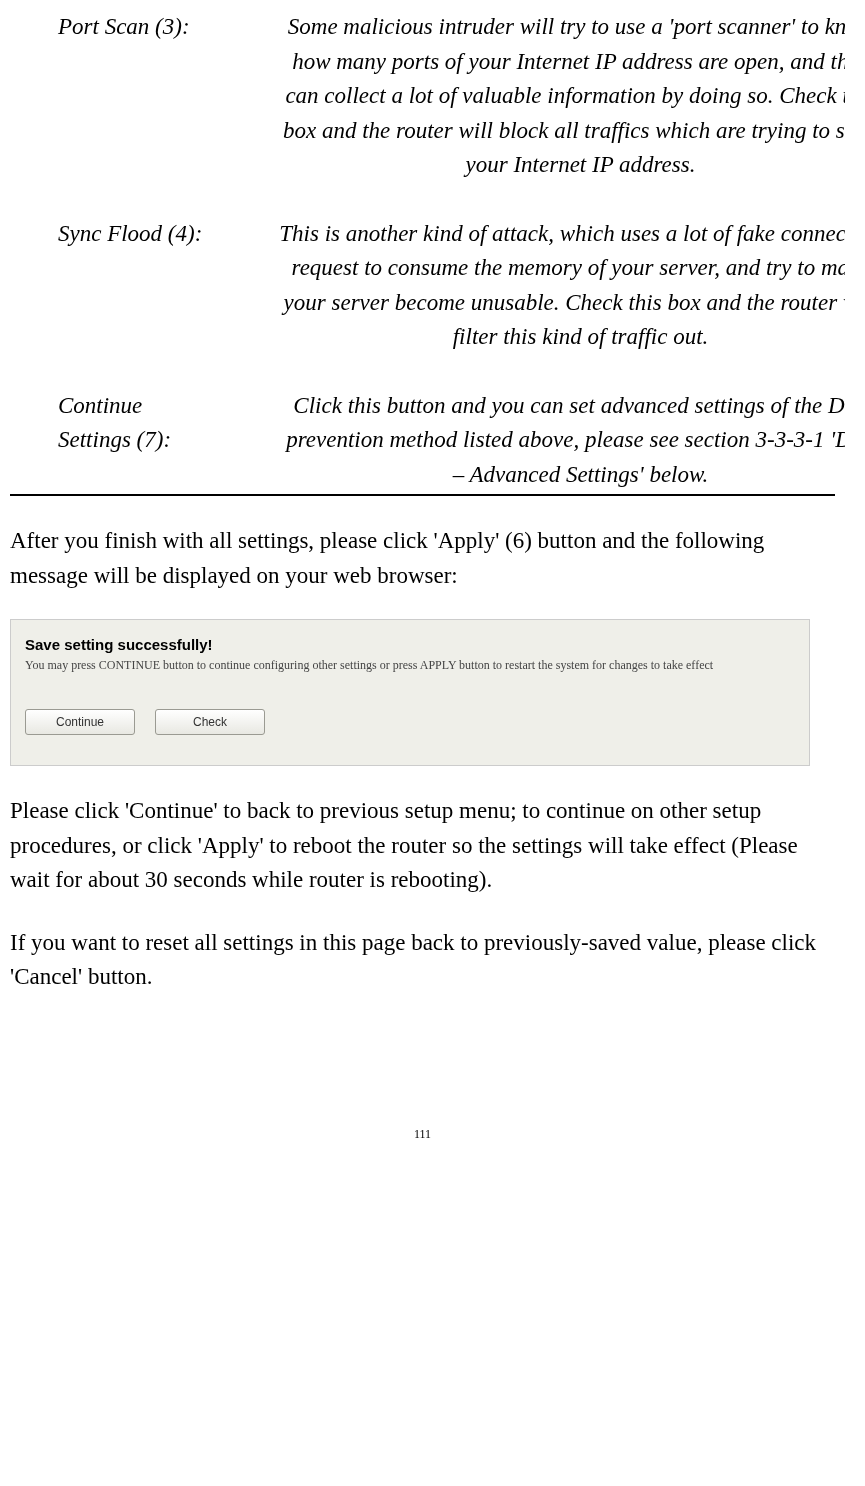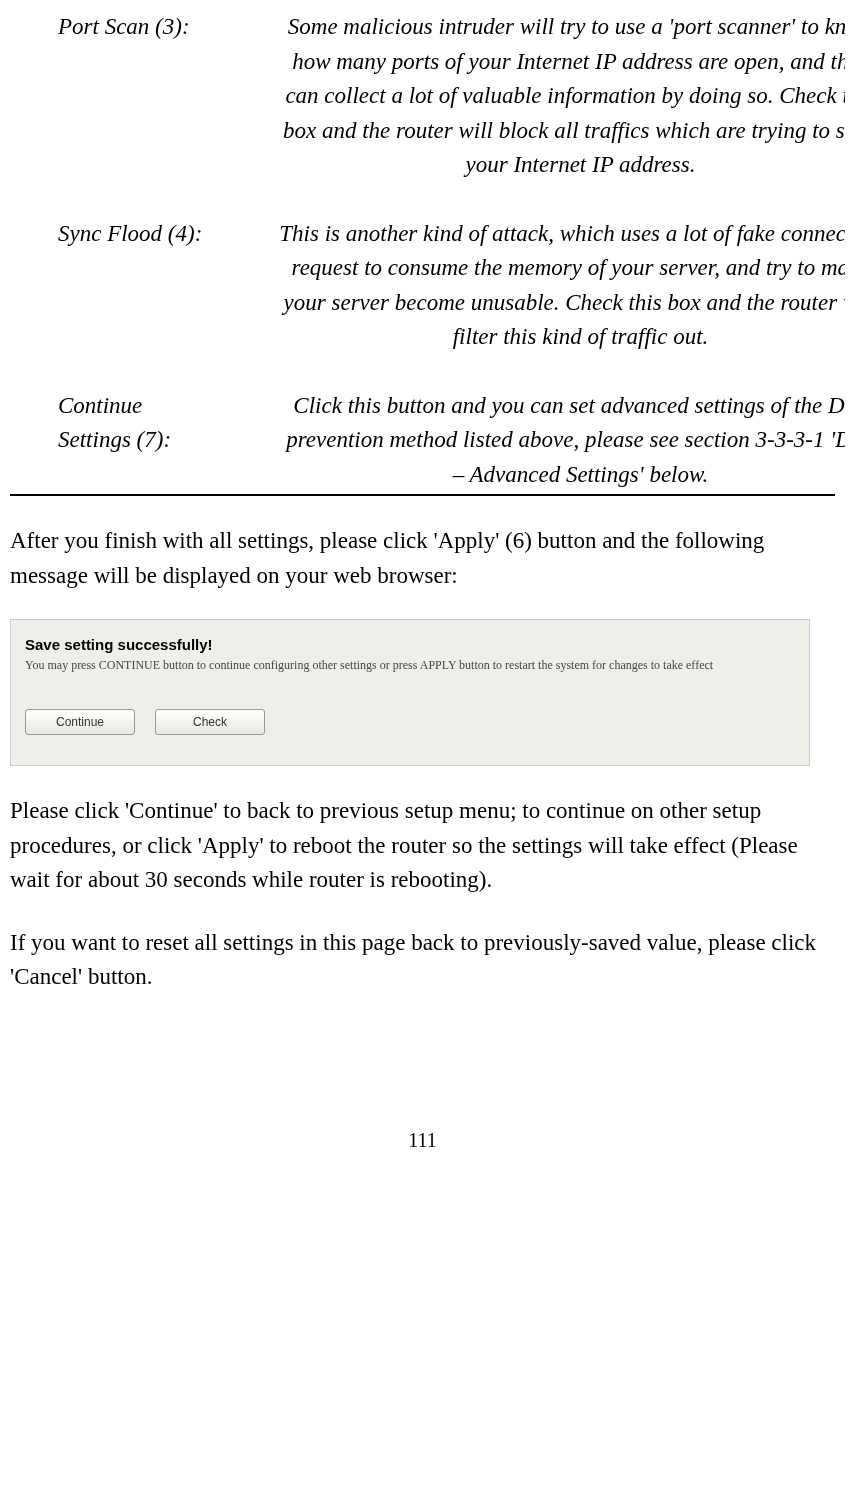--- a/index.html
+++ b/index.html
@@ -73,21 +73,21 @@
     font-family: Arial, Helvetica, sans-serif;
     background: linear-gradient(#ffffff, #e8e8e2);
     border: 1px solid #9a9a92;
     border-radius: 3px;
     color: #333;
     cursor: pointer;
     padding: 0;
   }
   .page-num {
     text-align: center;
-    font-size: 20px;
+    font-size: 12px;
     margin-top: 130px;
   }
 </style>
 </head>
 <body>
 
 <table class="def-table">
   <tbody>
       <tr>
     <td class="def-label">Port Scan (3):</td>

